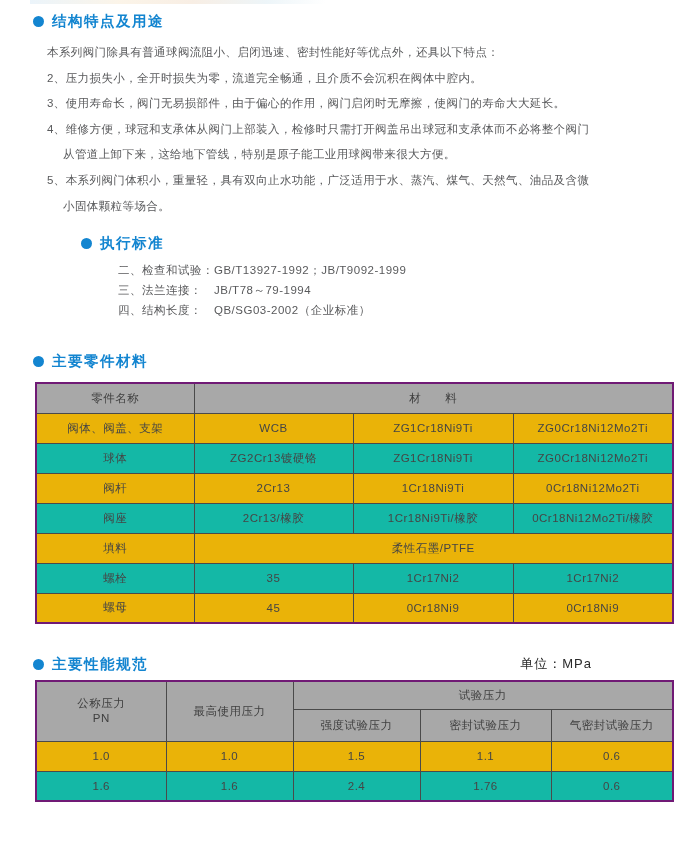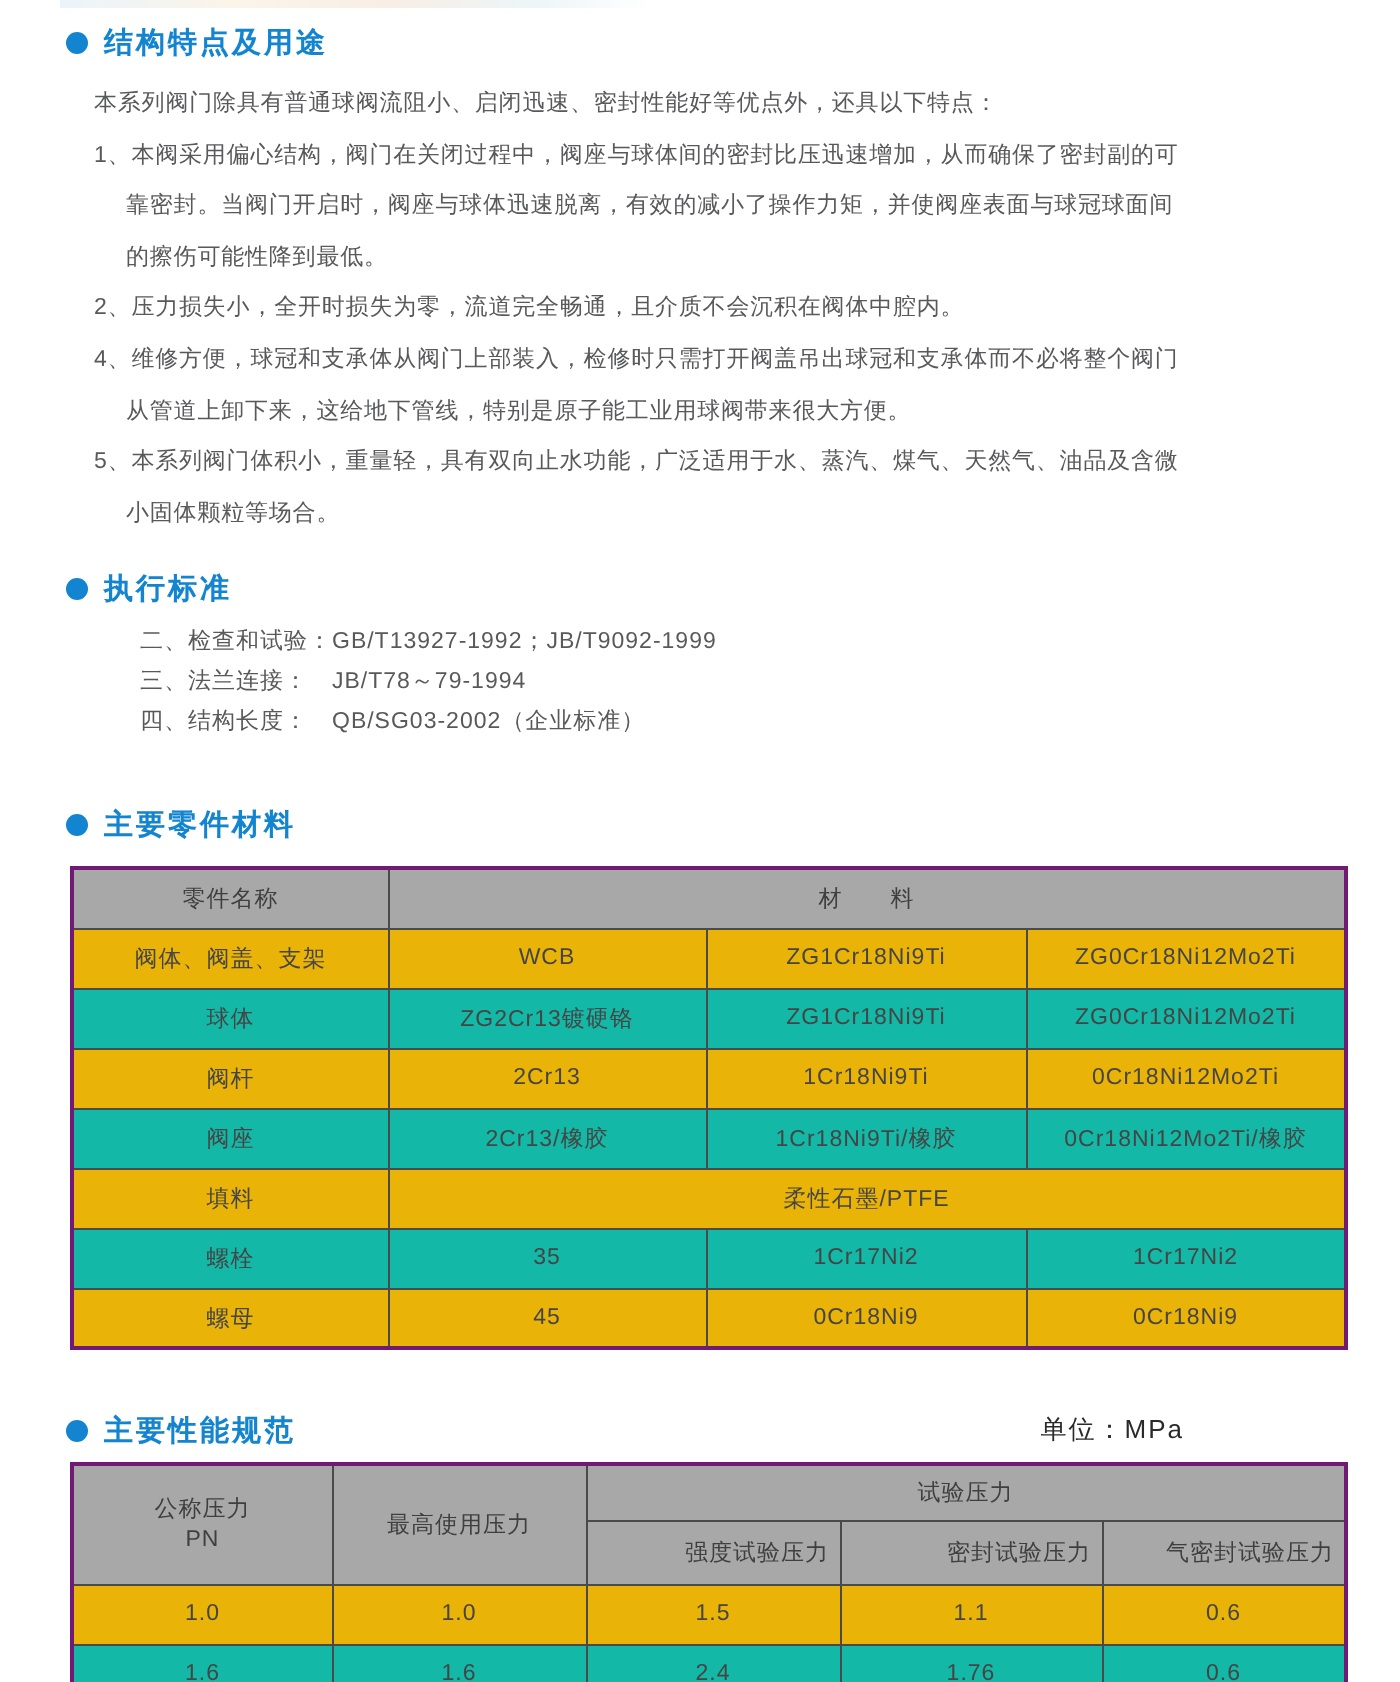--- a/index.html
+++ b/index.html
@@ -19,21 +19,21 @@
 
   .section-header { display:flex; align-items:center; gap:8px; margin-left:33px; }
   .dot { width:11px; height:11px; border-radius:50%; background:#1385d0; flex:none; }
   .section-title { color:#1385d0; font-size:14.5px; font-weight:bold; letter-spacing:1.5px; }
 
   #sec-features { padding-top:12px; }
   .features-body { margin:9px 26px 0 47px; font-size:11.5px; color:#58595b; letter-spacing:.4px; }
   .features-body p { margin:0; line-height:25.6px; }
   .feat-item { padding-left:16px; text-indent:-16px; }
 
-  #sec-standards { margin-top:15px; }
+  #sec-standards { margin-top:15px;padding-left:48px; }
   .standards-body { margin:7px 0 0 70px; font-size:11.5px; color:#58595b; letter-spacing:.5px; }
   .standards-body p { margin:0; line-height:20px; }
 
   #sec-materials { margin-top:32px; }
   table.doc-table {
     margin:11px 0 0 35px; width:637px; border-collapse:collapse; table-layout:fixed;
     font-size:11.5px; color:#454545; letter-spacing:.5px;
   }
   table.doc-table th, table.doc-table td {
     border:1.5px solid #4a4a4a; height:30px; text-align:center;
@@ -45,38 +45,38 @@
   .row-gray td { background:#14b8a6; }
 
   #sec-performance { margin-top:31px; }
   .perf-header-row {
     display:flex; justify-content:space-between; align-items:center;
     margin:0 28px 0 0;
   }
   .unit-label { font-size:13px; color:#2a2a2a; letter-spacing:1px; padding-bottom:1px; }
   .perf-col1-line { line-height:15px; }
   tr.perf-top th { height:28px; }
-  tr.perf-sub th { height:32px;text-align:right; }
+  tr.perf-sub th { height:32px; }
 </style>
 </head>
 <body>
 
 <div class="page">
 
   <div class="top-strip"></div>
 
   <div id="sec-features">
     <div class="section-header">
       <span class="dot"></span>
       <span class="section-title">结构特点及用途</span>
     </div>
     <div class="features-body">
       <p class="intro">本系列阀门除具有普通球阀流阻小、启闭迅速、密封性能好等优点外，还具以下特点：</p>
-      <p class="feat-item">1、本阀采用偏心结构，阀门在关闭过程中，阀座与球体间的密封比压迅速增加，从而确保了密封副的可靠密封。当阀门开启时，阀座与球体迅速脱离，有效的减小了操作力矩，并使阀座表面与球冠球面间的擦伤可能性降到最低。</p>
       <p class="feat-item">2、压力损失小，全开时损失为零，流道完全畅通，且介质不会沉积在阀体中腔内。</p>
+      <p class="feat-item">3、使用寿命长，阀门无易损部件，由于偏心的作用，阀门启闭时无摩擦，使阀门的寿命大大延长。</p>
       <p class="feat-item">4、维修方便，球冠和支承体从阀门上部装入，检修时只需打开阀盖吊出球冠和支承体而不必将整个阀门从管道上卸下来，这给地下管线，特别是原子能工业用球阀带来很大方便。</p>
       <p class="feat-item">5、本系列阀门体积小，重量轻，具有双向止水功能，广泛适用于水、蒸汽、煤气、天然气、油品及含微小固体颗粒等场合。</p>
     </div>
   </div>
 
   <div id="sec-standards">
     <div class="section-header">
       <span class="dot"></span>
       <span class="section-title">执行标准</span>
     </div>

